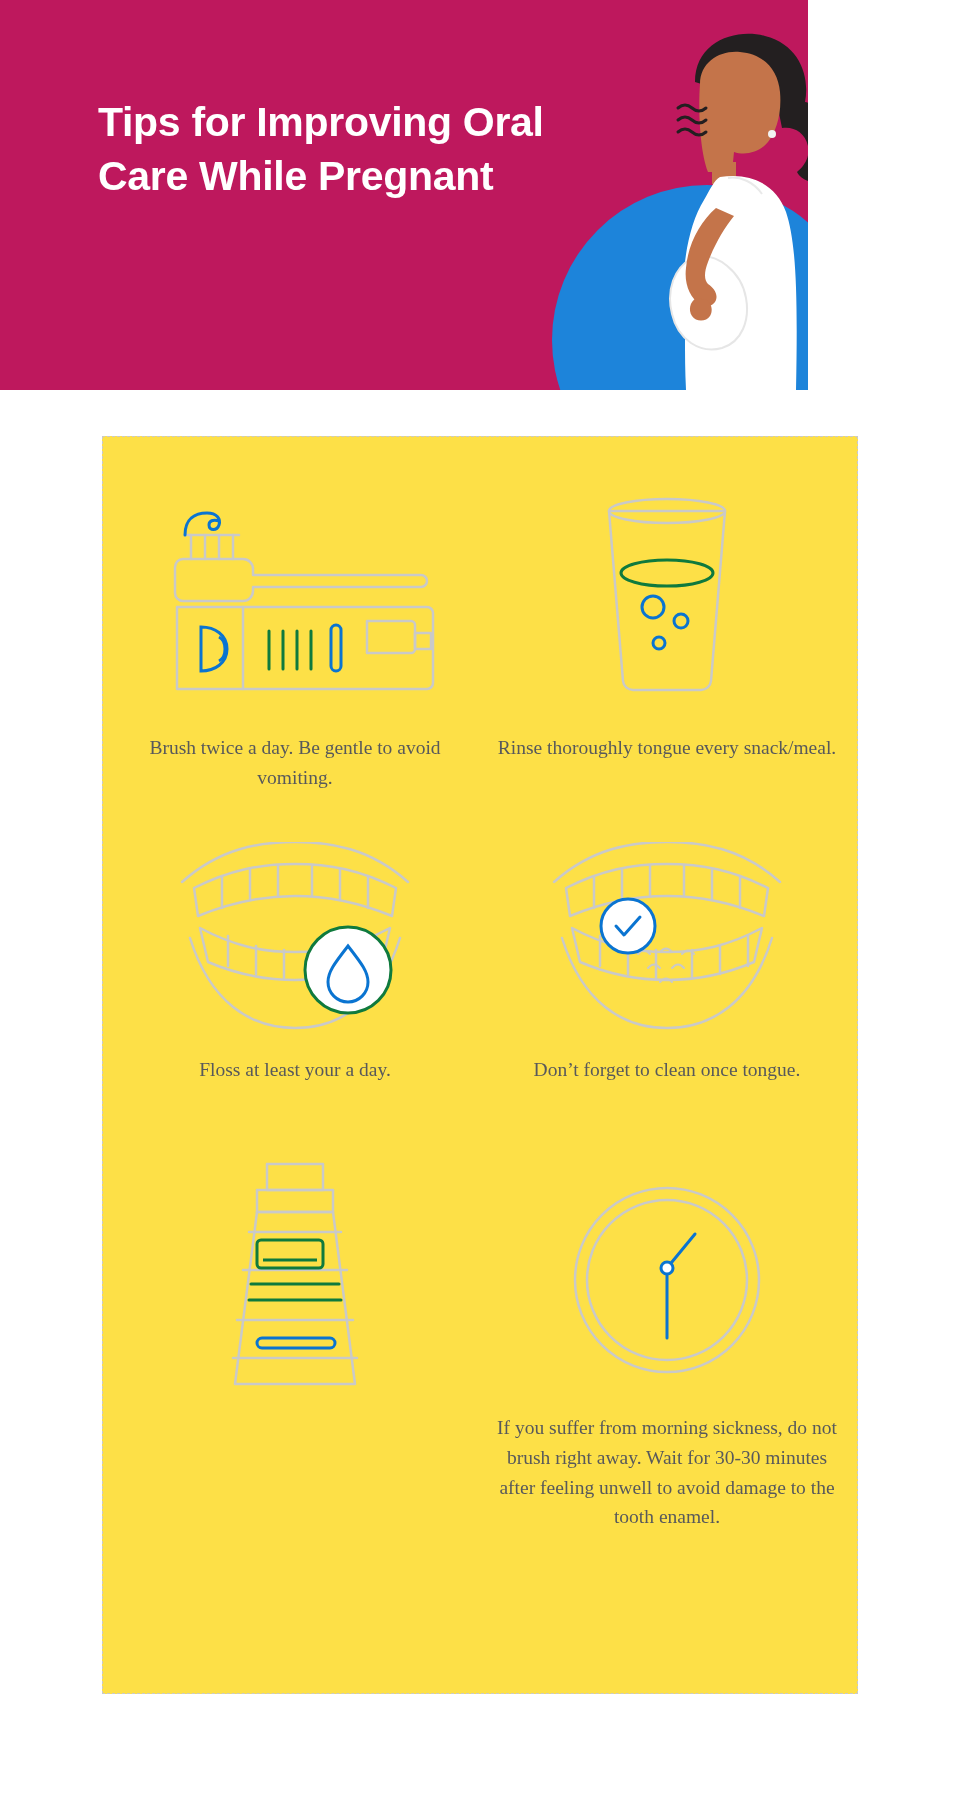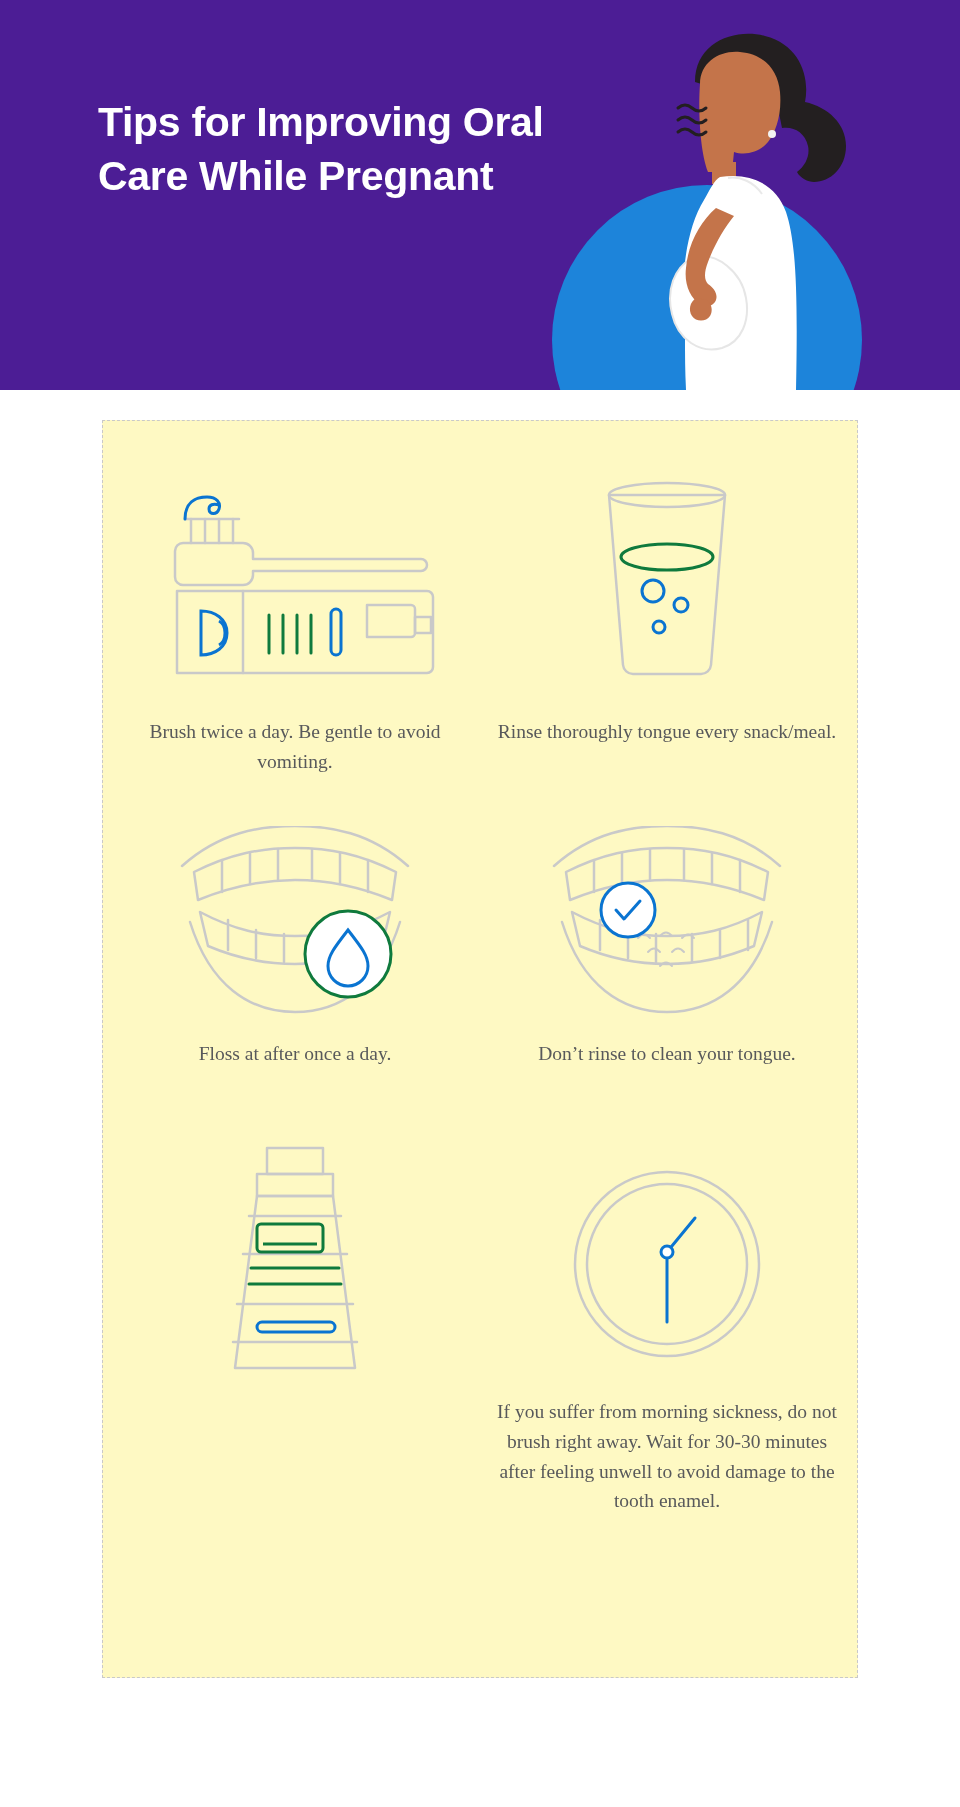--- a/index.html
+++ b/index.html
@@ -16,23 +16,23 @@
   .page {
     position: relative;
     width: 960px;
     height: 1807px;
     background: #ffffff;
   }
 
   
   .header {
     position: relative;
-    width: 960px;
+    width: 808px;
     height: 390px;
-    background: #4c1d95;
+    background: #be185d;
     overflow: hidden;
   }
   .header-circle {
     position: absolute;
     left: 552px;
     top: 185px;
     width: 310px;
     height: 310px;
     border-radius: 50%;
     background: #1d84da;
@@ -53,26 +53,26 @@
     left: 600px;
     top: 22px;
     width: 300px;
     height: 368px;
   }
 
   
   .card {
     position: absolute;
     left: 102px;
-    top: 420px;
+    top: 436px;
     width: 756px;
     height: 1258px;
     border: 1px dashed #c9c9c9;
     box-sizing: border-box;
-    background: #fef9c3;
+    background: #fde047;
   }
 
   .grid {
     position: absolute;
     left: 0;
     top: 0;
     width: 756px;
     height: 1258px;
   }
 
@@ -227,21 +227,21 @@
                   <path d="M206 94 v30"></path>
               </g>
 
               <path d="M20 96 C40 160 80 186 125 186 C170 186 210 160 230 96"></path>
             </g>
 
             <circle cx="178" cy="128" r="43" fill="#ffffff" stroke="#0f7a3d" stroke-width="3"></circle>
             <path d="M178 104 c14 18 20 26 20 36 a20 20 0 0 1 -40 0 c0 -10 6 -18 20 -36 z" fill="none" stroke="#0a74d1" stroke-width="3"></path>
           </svg>
         </div>
-        <div class="caption">Floss at after once a day.</div>
+        <div class="caption">Floss at least your a day.</div>
       </div>
 
       <div class="tip tip-4">
         <div class="art">
           <svg width="250" height="200" viewBox="0 0 250 200" xmlns="http://www.w3.org/2000/svg">
             <g fill="none" stroke="#c9c9c9" stroke-width="2.5" stroke-linejoin="round" stroke-linecap="round">
               <path d="M12 40 C50 6 90 0 125 0 C160 0 200 6 238 40"></path>
               <path d="M24 46 C60 28 90 22 125 22 C160 22 190 28 226 46 L222 74 C188 60 158 54 125 54 C92 54 62 60 28 74 Z"></path>
               <g>
                 <path d="M52 34 v32"></path>
@@ -269,21 +269,21 @@
                 <path d="M106 126 q6 -7 12 0"></path>
                   <path d="M130 126 q6 -7 12 0"></path>
                 <path d="M118 140 q6 -7 12 0"></path>
               </g>
             </g>
 
             <circle cx="86" cy="84" r="27" fill="#ffffff" stroke="#0a74d1" stroke-width="3"></circle>
             <path d="M74 84 l8 9 l16 -18" fill="none" stroke="#0a74d1" stroke-width="3" stroke-linecap="round" stroke-linejoin="round"></path>
           </svg>
         </div>
-        <div class="caption">Don’t rinse to clean your tongue.</div>
+        <div class="caption">Don’t forget to clean once tongue.</div>
       </div>
 
       <div class="tip tip-5">
         <div class="art">
           <svg width="180" height="240" viewBox="0 0 180 240" xmlns="http://www.w3.org/2000/svg">
             <g fill="none" stroke="#c9c9c9" stroke-width="2.5" stroke-linejoin="round" stroke-linecap="round">
 
               <path d="M62 4 h56 v26 h-56 z"></path>
 
               <path d="M52 30 h76 v22 h-76 z"></path>

